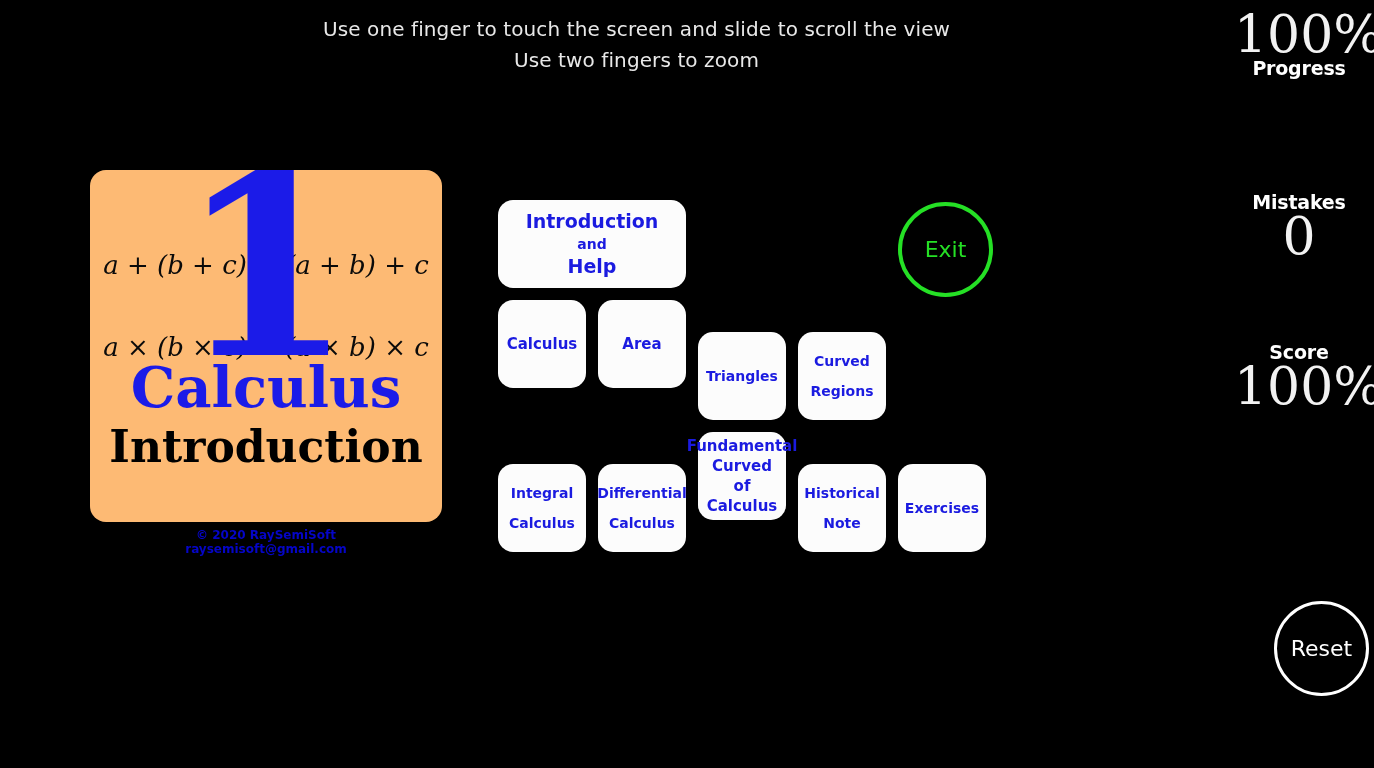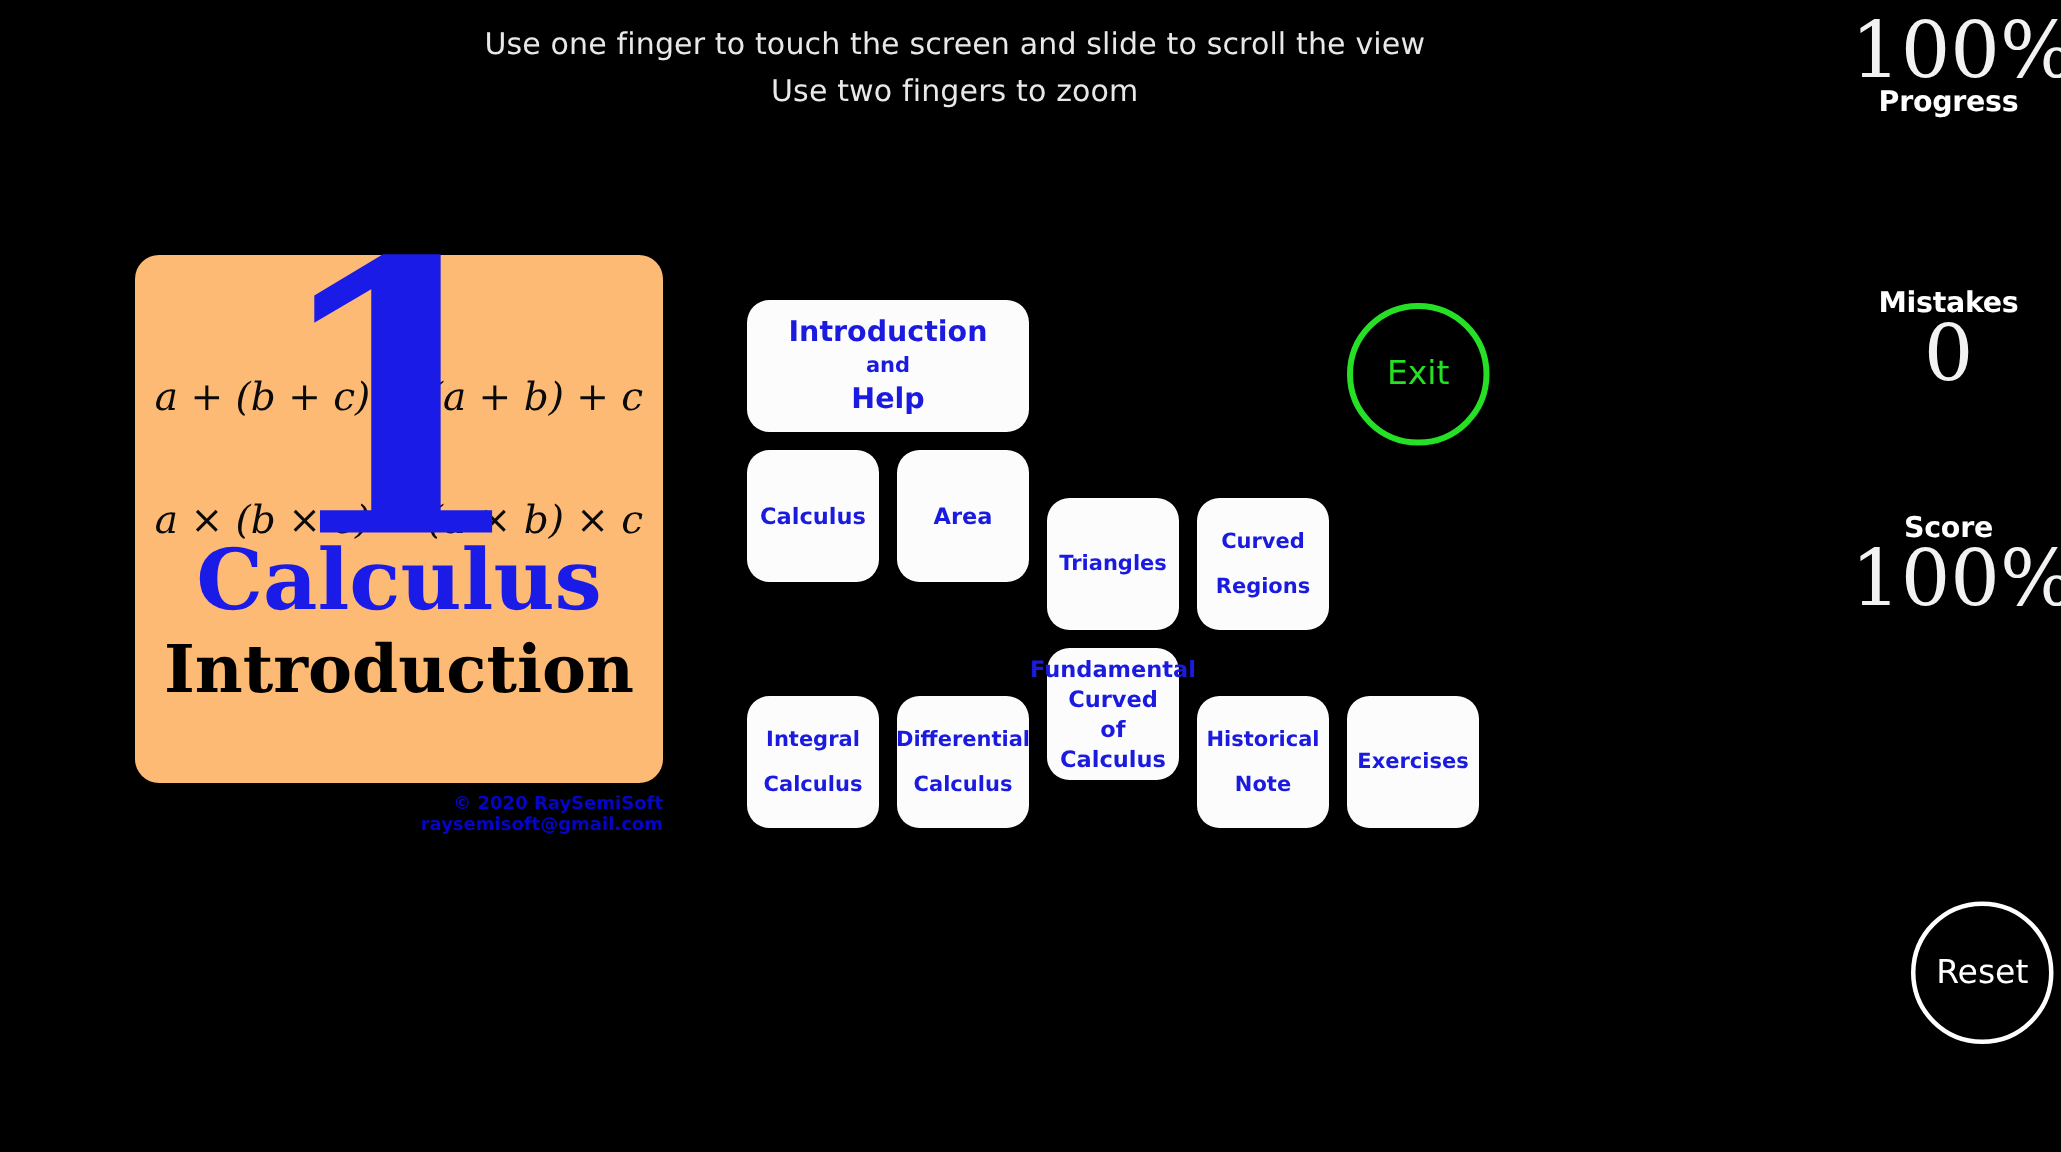--- a/index.html
+++ b/index.html
@@ -136,21 +136,21 @@
     color: #000000;
     z-index: 4;
   }
 
   
   .copyright {
     position: absolute;
     left: 90px;
     top: 528px;
     width: 352px;
-    text-align: right;
+    text-align: center;
     color: #0505C8;
     font-family: "DejaVu Sans", sans-serif;
     font-size: 12px;
     line-height: 14px;
     font-weight: 700;
   }
 
   
   .menu-grid {
     position: absolute;

